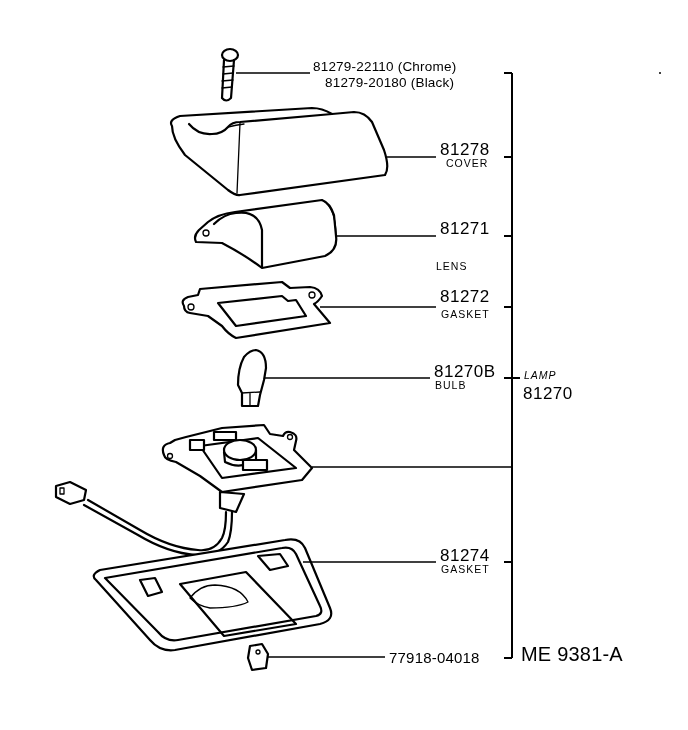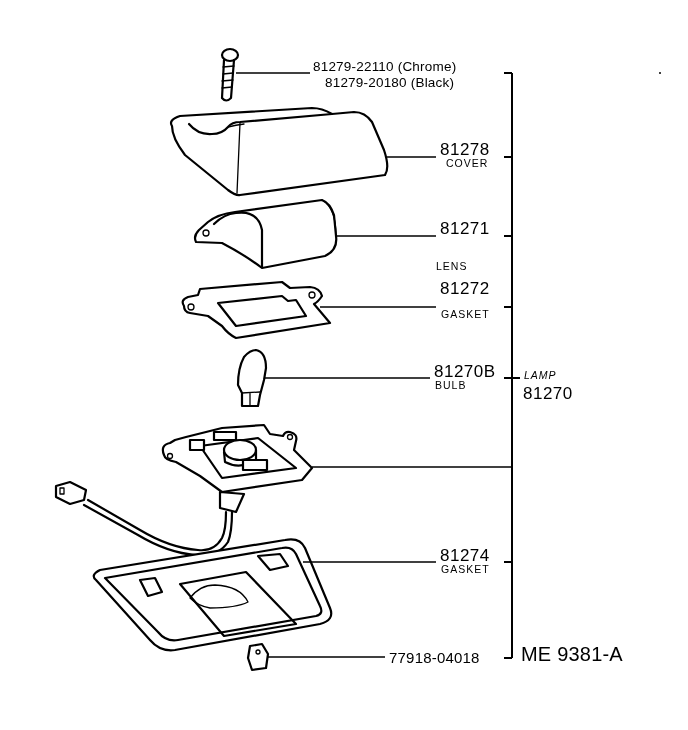--- a/index.html
+++ b/index.html
@@ -114,21 +114,21 @@
   
   <div class="lbl pn-small" style="left:313px;top:60px;">81279-22110 (Chrome)</div>
   <div class="lbl pn-small" style="left:325px;top:76px;">81279-20180 (Black)</div>
 
   <div class="lbl pn" style="left:440px;top:141px;">81278</div>
   <div class="lbl nm" style="left:446px;top:158px;">COVER</div>
 
   <div class="lbl pn" style="left:440px;top:220px;">81271</div>
   <div class="lbl nm" style="left:436px;top:237px;margin-top:24px;">LENS</div>
 
-  <div class="lbl pn" style="left:440px;top:280px;">81272</div>
+  <div class="lbl pn" style="left:440px;top:288px;">81272</div>
   <div class="lbl nm" style="left:441px;top:309px;">GASKET</div>
 
   <div class="lbl pn" style="left:434px;top:363px;">81270B</div>
   <div class="lbl nm" style="left:435px;top:380px;">BULB</div>
 
   <div class="lbl pn" style="left:523px;top:362px;margin-top:23px;">81270</div>
   <div class="lbl nm" style="left:524px;top:370px;font-style:italic;">LAMP</div>
 
   <div class="lbl pn" style="left:440px;top:547px;">81274</div>
   <div class="lbl nm" style="left:441px;top:564px;">GASKET</div>

